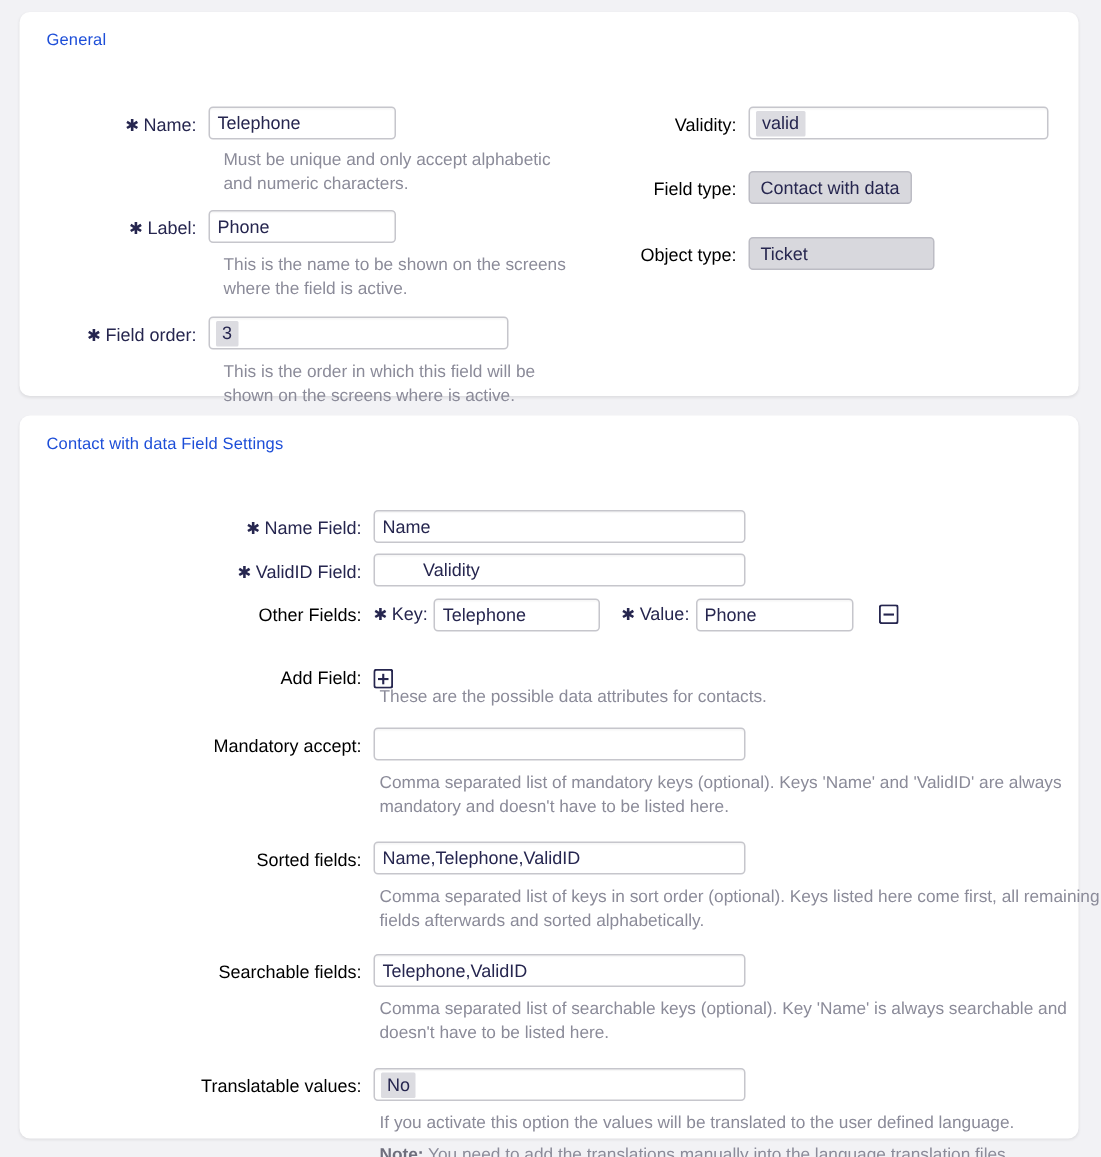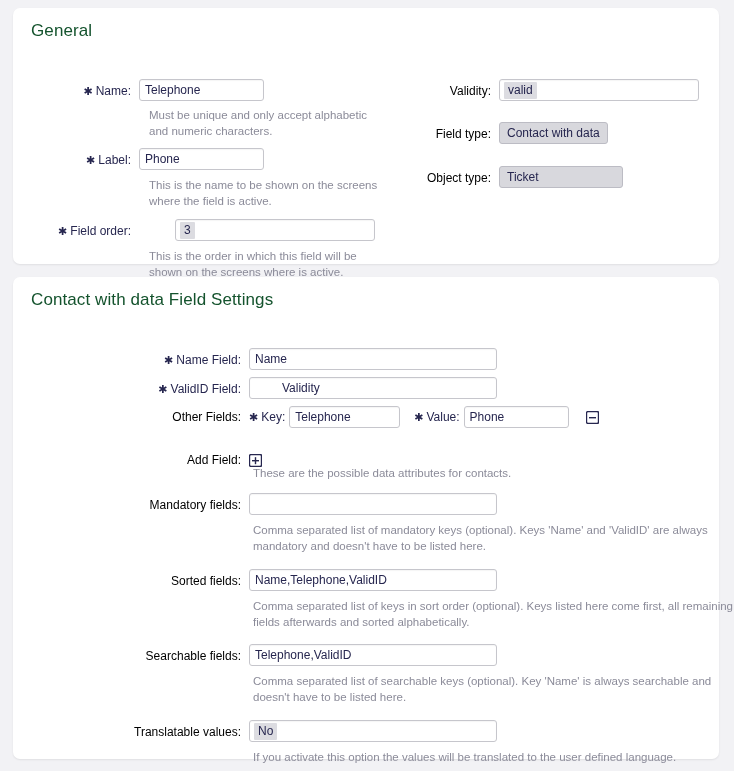--- a/index.html
+++ b/index.html
@@ -22,22 +22,22 @@
     width: 706px;
     background: #ffffff;
     border-radius: 7px;
     box-shadow: 0 1px 2px rgba(0,0,0,0.08);
     box-sizing: border-box;
   }
   #general-widget  { top: 8px;   height: 256px; }
   #settings-widget { top: 277px; height: 482px; }
 
   .widget-header {
-    font-size: 17px;
-    color: #14532d;
+    font-size: 11px;
+    color: #1d4ed8;
     padding: 13px 0 0 18px;
     letter-spacing: 0.1px;
   }
 
   .widget-body {
     position: relative;
     width: 100%;
     height: 100%;
   }
 
@@ -160,21 +160,21 @@
     <div class="help" style="top:66px; left:136px; width:240px;">Must be unique and only accept alphabetic and numeric characters.</div>
 
     <div class="row" style="top:107px; left:0;">
       <div class="label required" style="width:118px;"><span class="star">✱</span><span>Label:</span></div>
       <div class="field">
         <input class="txt" style="width: 125px;" value="Phone">
       </div>
     </div>
     <div class="help" style="top:136px; left:136px; width:240px;">This is the name to be shown on the screens where the field is active.</div>
 
-    <div class="row" style="top:178px; left:0;gap:36px;">
+    <div class="row" style="top:178px; left:0;">
       <div class="label required" style="width:118px;"><span class="star">✱</span><span>Field order:</span></div>
       <div class="field">
         <div class="selectbox" style="width:200px;">
           <span class="sel">3</span>
         </div>
       </div>
     </div>
     <div class="help" style="top:207px; left:136px; width:240px;">This is the order in which this field will be shown on the screens where is active.</div>
 
     <div class="row" style="top:38px; left:360px;">
@@ -245,21 +245,21 @@
             <rect x="0.5" y="0.5" width="12" height="12" rx="1.5" fill="#ffffff" stroke="#26264f" stroke-width="1.4"></rect>
             <rect x="3" y="6" width="7" height="1.4" fill="#26264f"></rect>
             <rect x="5.8" y="3.2" width="1.4" height="7" fill="#26264f"></rect>
           </svg>
         </span>
       </div>
     </div>
     <div class="help" style="top:155px; left:240px; width:470px;">These are the possible data attributes for contacts.</div>
 
     <div class="row" style="top:183px; left:0;">
-      <div class="label" style="width:228px;">Mandatory fields:</div>
+      <div class="label" style="width:228px;">Mandatory accept:</div>
       <div class="field">
         <input class="txt" style="width: 248px;" value="">
       </div>
     </div>
     <div class="help" style="top:212px; left:240px; width:482px;">Comma separated list of mandatory keys (optional). Keys 'Name' and 'ValidID' are always mandatory and doesn't have to be listed here.</div>
 
     <div class="row" style="top:259px; left:0;">
       <div class="label" style="width:228px;">Sorted fields:</div>
       <div class="field">
         <input class="txt" style="width: 248px;" value="Name,Telephone,ValidID">

